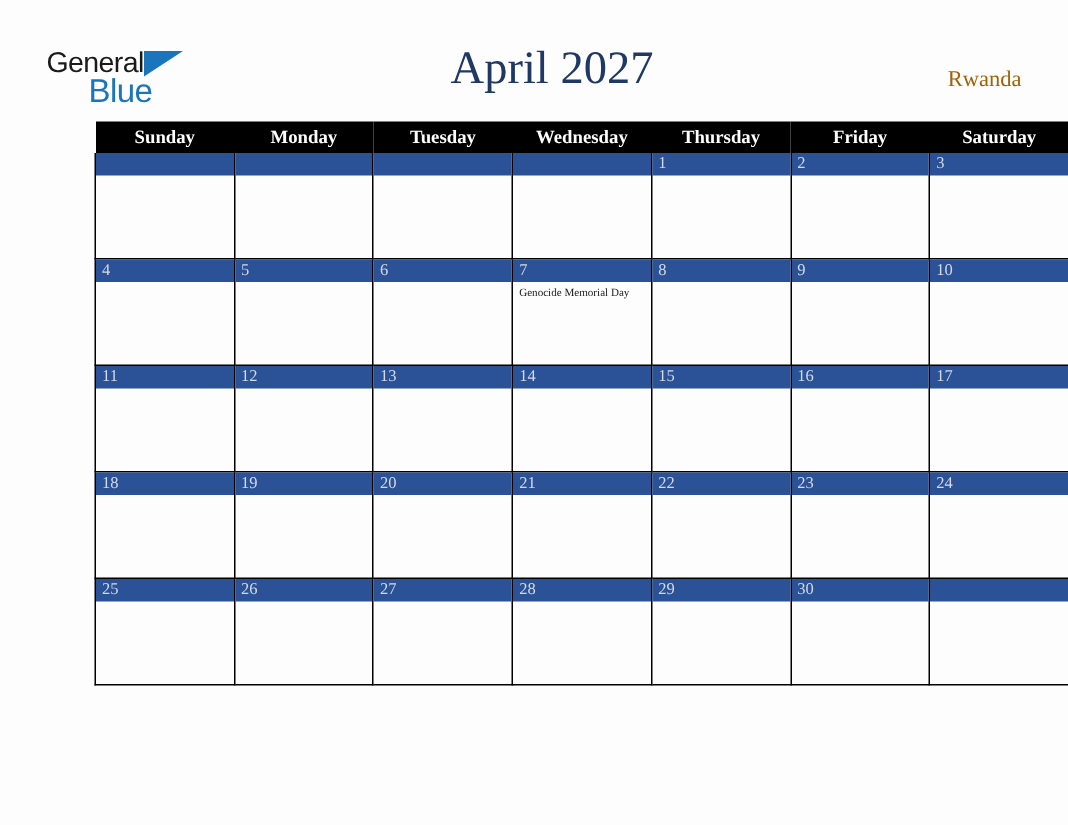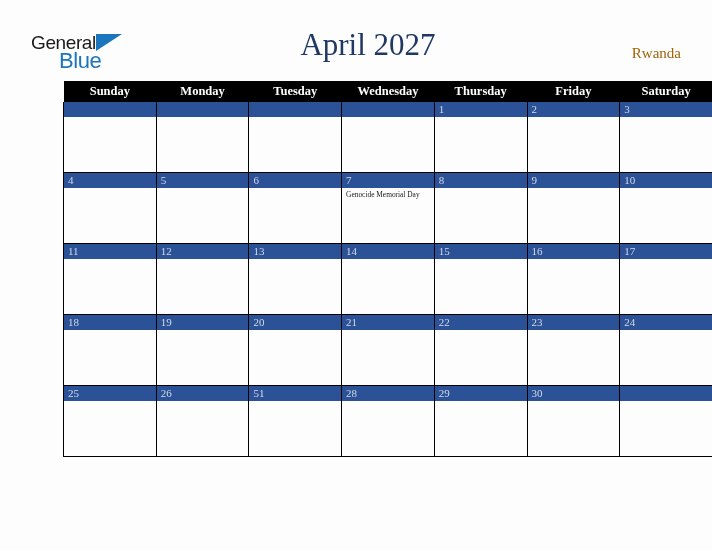--- a/index.html
+++ b/index.html
@@ -350,21 +350,21 @@
               <div class="datebar">25</div>
             </div>
           </td>
           <td>
             <div class="daycell">
               <div class="datebar">26</div>
             </div>
           </td>
           <td>
             <div class="daycell">
-              <div class="datebar">51</div>
+              <div class="datebar">27</div>
             </div>
           </td>
           <td>
             <div class="daycell">
               <div class="datebar">28</div>
             </div>
           </td>
           <td>
             <div class="daycell">
               <div class="datebar">29</div>

